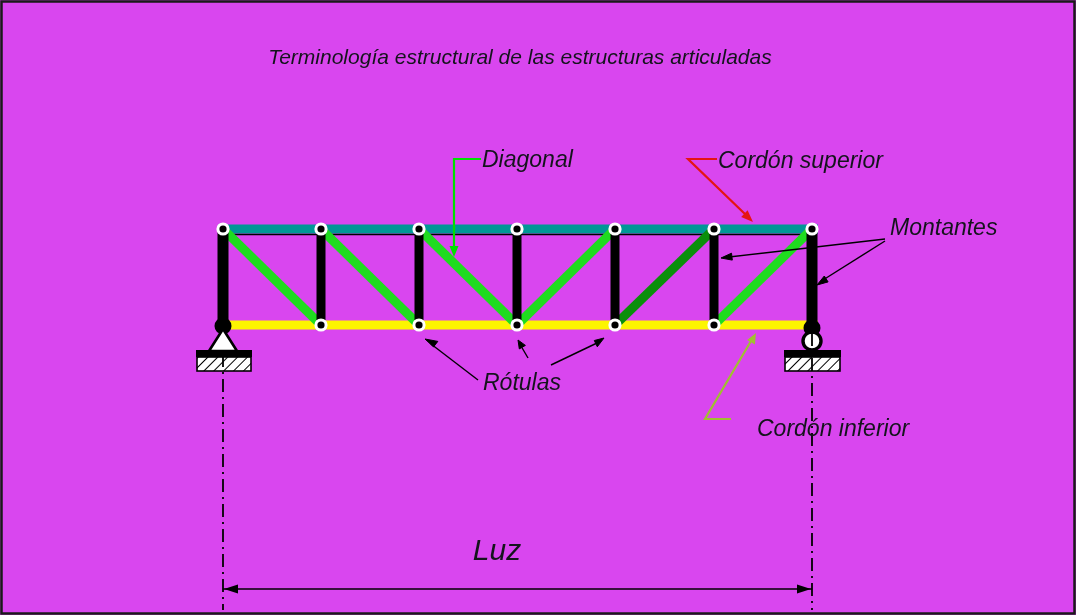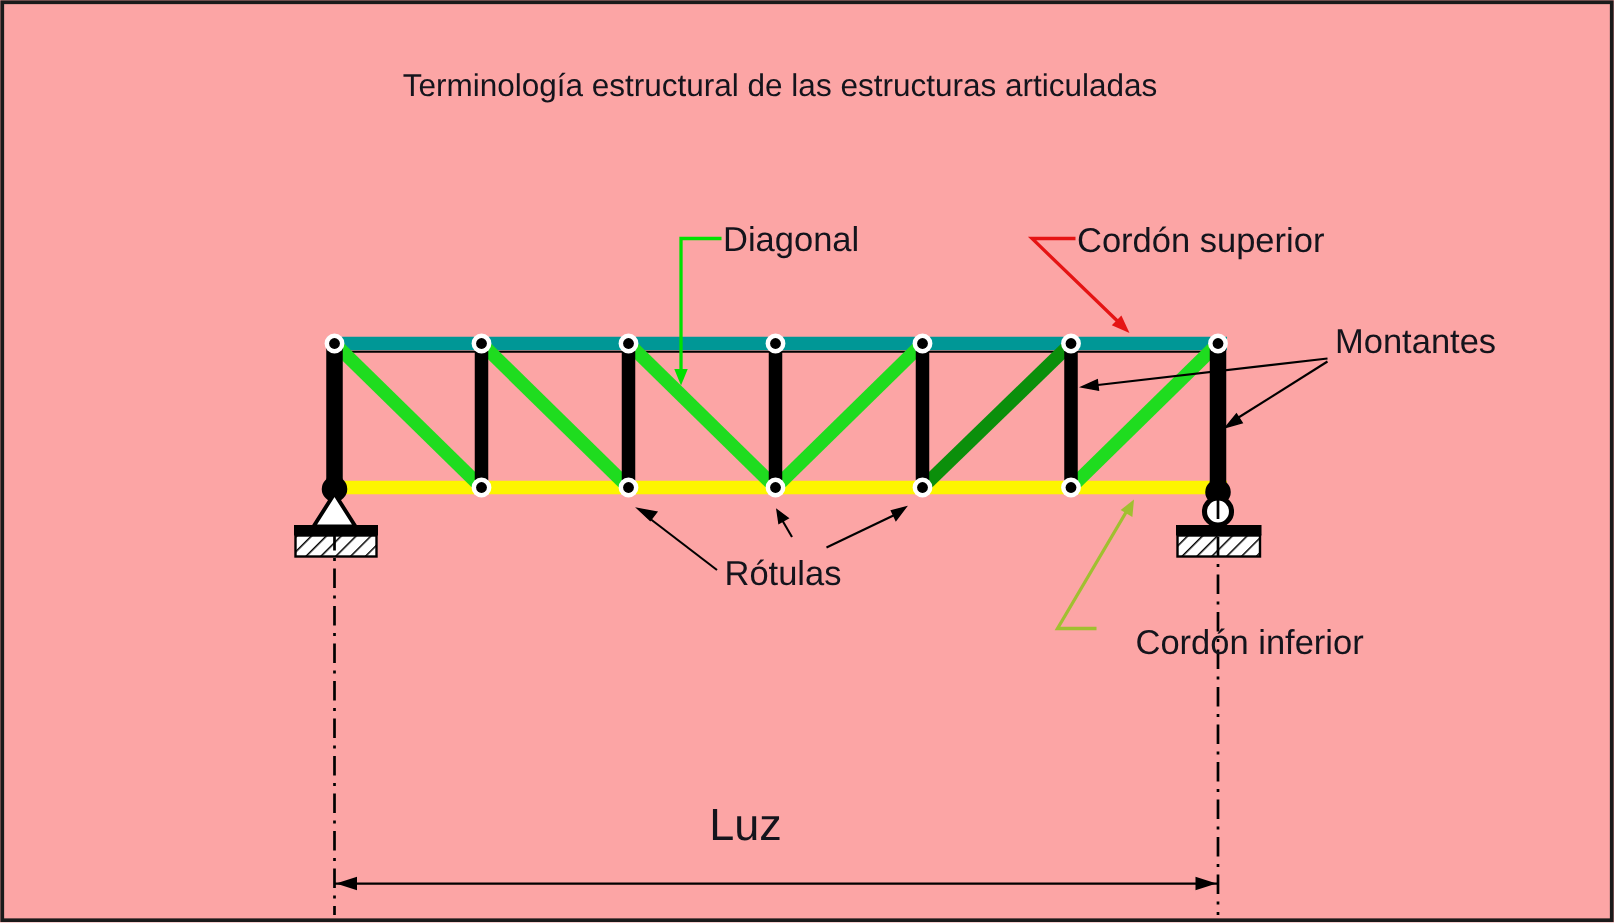--- a/index.html
+++ b/index.html
@@ -1,16 +1,16 @@
 <!DOCTYPE html>
 <html><head>
 <meta charset="utf-8">
 <style>
   html,body{margin:0;padding:0;background:#fff;}
-  .canvas{position:relative;width:1076px;height:615px;background:#fca5a5;overflow:hidden;}
+  .canvas{position:relative;width:1076px;height:615px;background:#d946ef;overflow:hidden;font-style:italic;}
   svg{display:block;}
   text{font-family:"Liberation Sans","DejaVu Sans",sans-serif;fill:#14141c;}
   .title-text{font-size:21px;}
   .lbl{font-size:23px;}
   .luz-text{font-size:30px;}
 </style>
 </head>
 <body>
 
 <div class="canvas">

